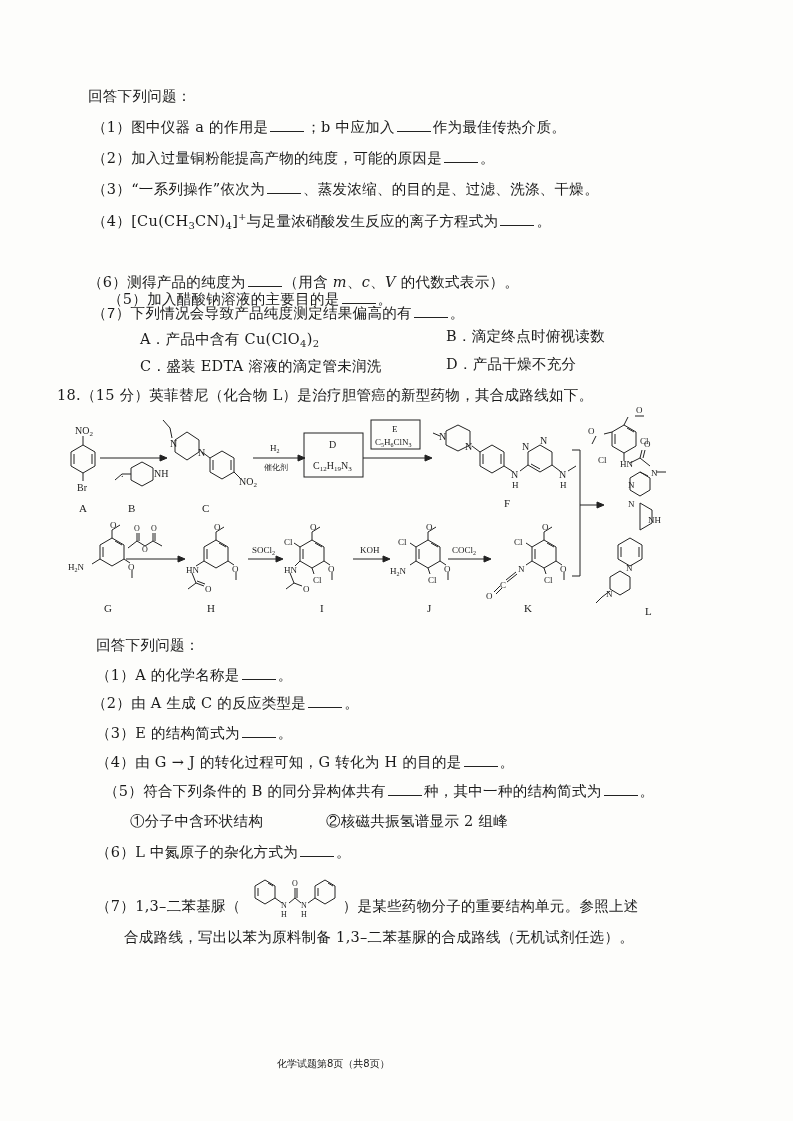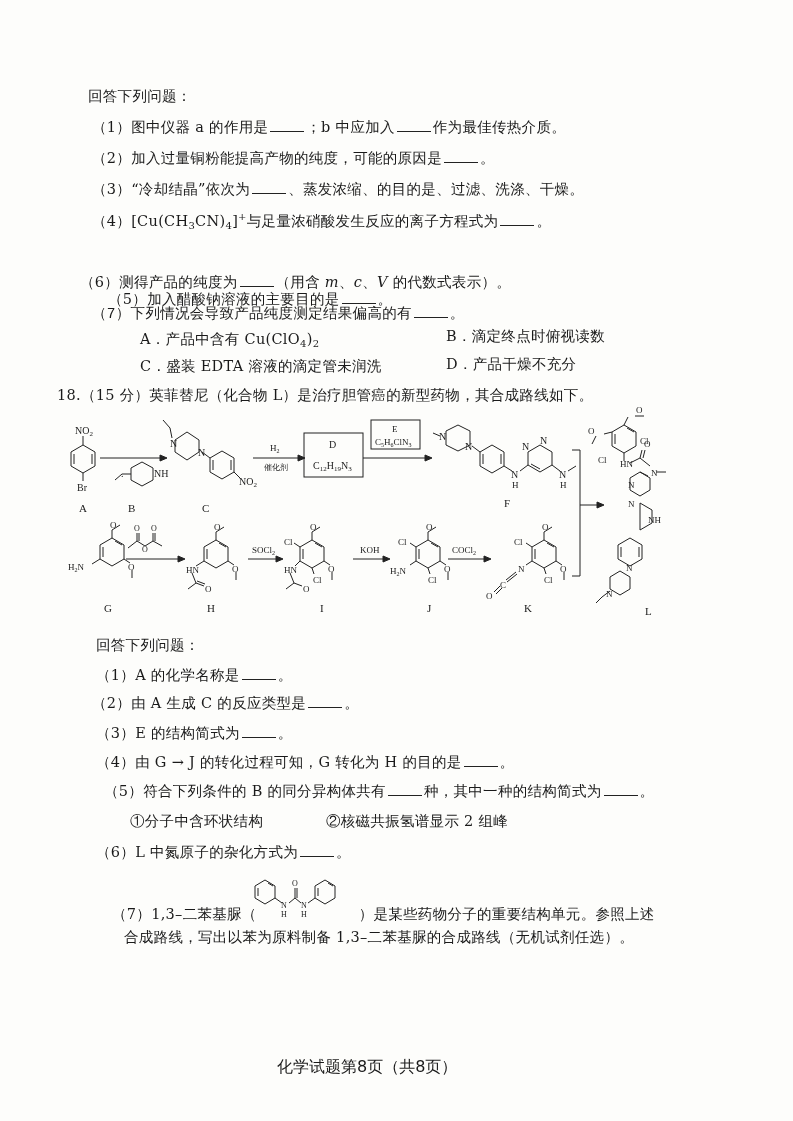--- a/index.html
+++ b/index.html
@@ -5,48 +5,48 @@
   html, body { margin:0; padding:0; background:#fdfdfb; }
   body { width:793px; height:1121px; position:relative; overflow:hidden;
          font-family:"DejaVu Serif","Liberation Serif",serif; color:#1a1a1a; }
   .line { position:absolute; font-size:14.5px; white-space:nowrap; letter-spacing:0.3px; }
   .blank { display:inline-block; width:34px; border-bottom:1.3px solid #222; height:12px; vertical-align:baseline; margin:0 2px; }
   sub { font-size:10px; vertical-align:-3px; }
   sup { font-size:10px; vertical-align:6px; }
   .it { font-style:italic; }
   .lbl { position:absolute; font-size:11px; font-family:"Liberation Serif",serif; }
   svg text { font-family:"Liberation Serif",serif; fill:#222; }
-  .footer { position:absolute; left:277px; top:1057px; font-size:16px; font-family:"DejaVu Sans","Liberation Sans",sans-serif; }
+  .footer { position:absolute; left:277px; top:1057px; font-size:10px; font-family:"DejaVu Sans","Liberation Sans",sans-serif; }
 </style>
 </head>
 <body>
 
 <div class="line" style="left:88px;top:87px;">回答下列问题：</div>
 
 <div class="line" style="left:92px;top:118px;">
   <span>（1）</span><span>图中仪器 a 的作用是</span><span class="blank"></span><span>；b 中应加入</span><span class="blank"></span><span>作为最佳传热介质。</span>
 </div>
 
 <div class="line" style="left:92px;top:149px;">
   <span>（2）</span><span>加入过量铜粉能提高产物的纯度，可能的原因是</span><span class="blank"></span><span>。</span>
 </div>
 
 <div class="line" style="left:92px;top:180px;">
-  <span>（3）</span><span>“冷却结晶”依次为</span><span class="blank"></span><span>、蒸发浓缩、的目的是、过滤、洗涤、干燥。</span>
+  <span>（3）</span><span>“一系列操作”依次为</span><span class="blank"></span><span>、蒸发浓缩、的目的是、过滤、洗涤、干燥。</span>
 </div>
 
 <div class="line" style="left:92px;top:211px;">
   <span>（4）</span><span><span>[Cu(CH</span><sub>3</sub><span>CN)</span><sub>4</sub><span>]</span><sup>+</sup></span><span>与足量浓硝酸发生反应的离子方程式为</span><span class="blank"></span><span>。</span>
 </div>
 
 <div class="line" style="left:108px;top:242px;margin-top:48px;">
   <span>（5）</span><span>加入醋酸钠溶液的主要目的是</span><span class="blank"></span><span>。</span>
 </div>
 
-<div class="line" style="left:80px;top:273px;text-align:right;">
+<div class="line" style="left:88px;top:273px;text-align:right;">
   <span>（6）</span><span>测得产品的纯度为</span><span class="blank"></span><span>（用含 </span><span class="it">m</span><span>、</span><span class="it">c</span><span>、</span><span class="it">V</span><span> 的代数式表示）。</span>
 </div>
 
 <div class="line" style="left:92px;top:304px;font-family:Liberation Mono, monospace;">
   <span>（7）</span><span>下列情况会导致产品纯度测定结果偏高的有</span><span class="blank"></span><span>。</span>
 </div>
 
 <div class="line" style="left:140px;top:330px;">
   <span>A．</span><span>产品中含有 Cu(ClO</span><sub>4</sub><span>)</span><sub>2</sub>
 </div>
@@ -328,21 +328,21 @@
 </div>
 <div class="line" style="left:104px;top:782px;">
   <span>（5）</span><span>符合下列条件的 B 的同分异构体共有</span><span class="blank"></span><span>种，其中一种的结构简式为</span><span class="blank"></span><span>。</span>
 </div>
 <div class="line" style="left:130px;top:812px;">①分子中含环状结构</div>
 <div class="line" style="left:326px;top:812px;">②核磁共振氢谱显示 2 组峰</div>
 <div class="line" style="left:96px;top:843px;">
   <span>（6）</span><span>L 中氮原子的杂化方式为</span><span class="blank"></span><span>。</span>
 </div>
 
-<div class="line" style="left:112px;top:897px;margin-top:8px;">
+<div class="line" style="left:96px;top:897px;">
   <span>（7）</span><span>1,3–二苯基脲（</span><span style="display:inline-block;width:102px;"></span><span>）是某些药物分子的重要结构单元。参照上述</span>
 </div>
 <svg style="position:absolute;left:247px;top:874px;" width="110" height="50" stroke="#222" stroke-width="1" fill="none">
   <polygon points="8,12 18,6 28,12 28,24 18,30 8,24"></polygon>
   <line x1="11" y1="14" x2="11" y2="22"></line>
     <line x1="21" y1="9" x2="26" y2="12"></line>
   <line x1="28" y1="24" x2="35" y2="29"></line>
   <line x1="42" y1="29" x2="48" y2="24"></line>
   <line x1="48" y1="24" x2="48" y2="14"></line>
     <line x1="50" y1="24" x2="50" y2="14"></line>

